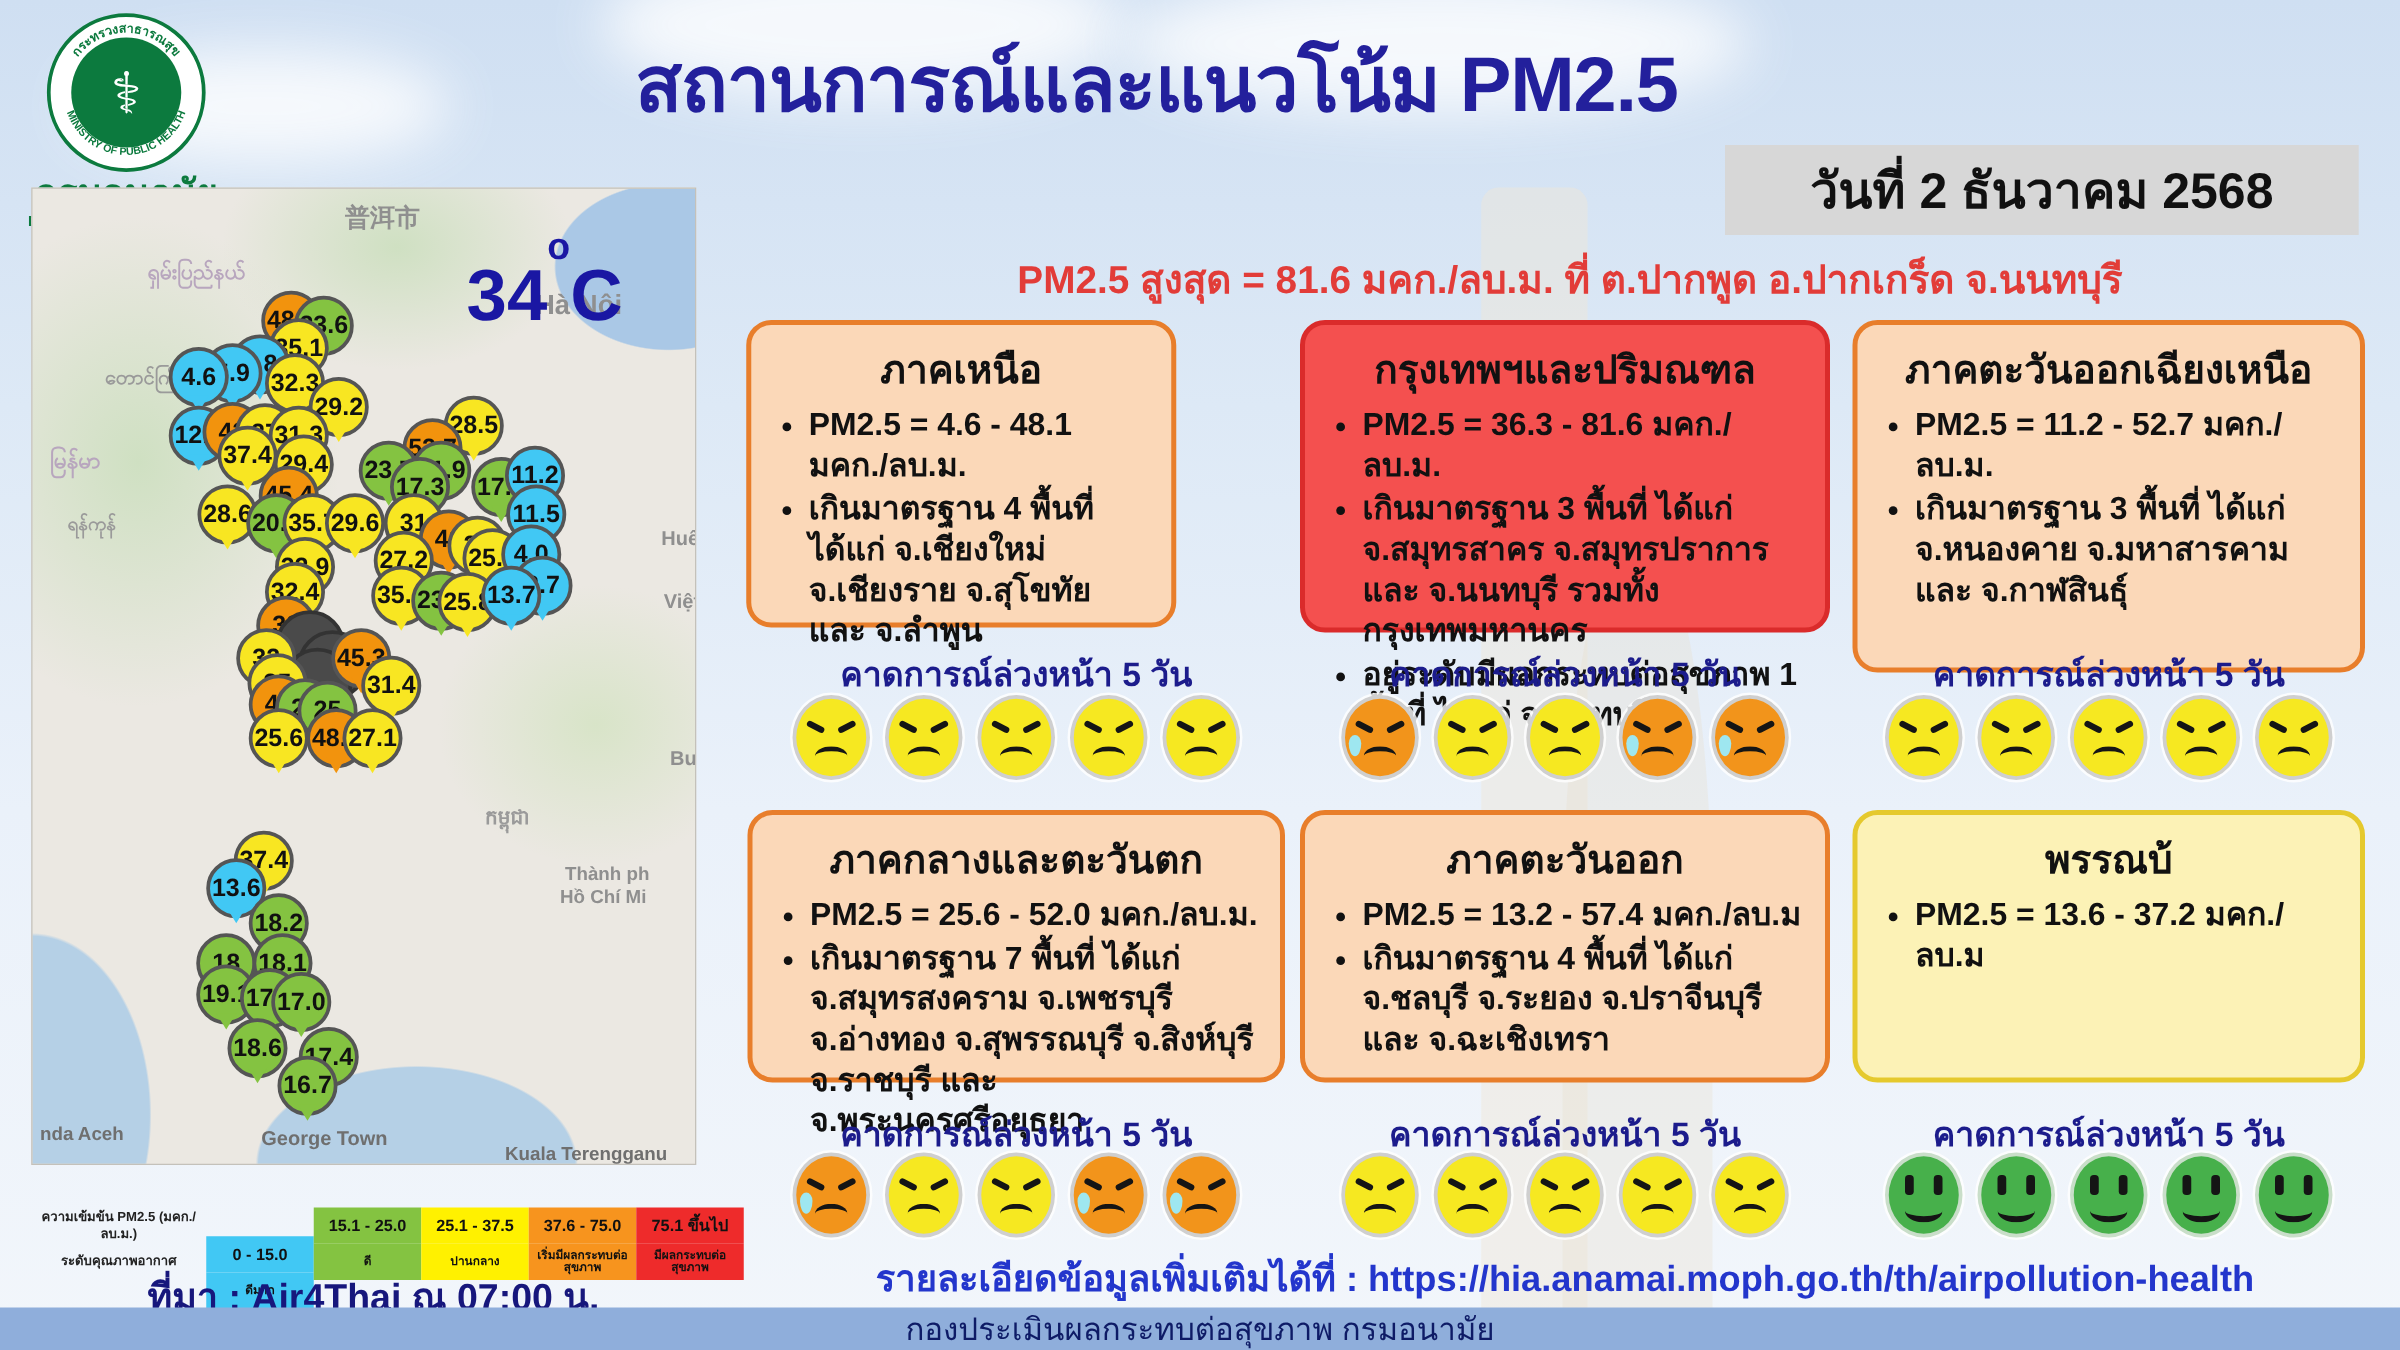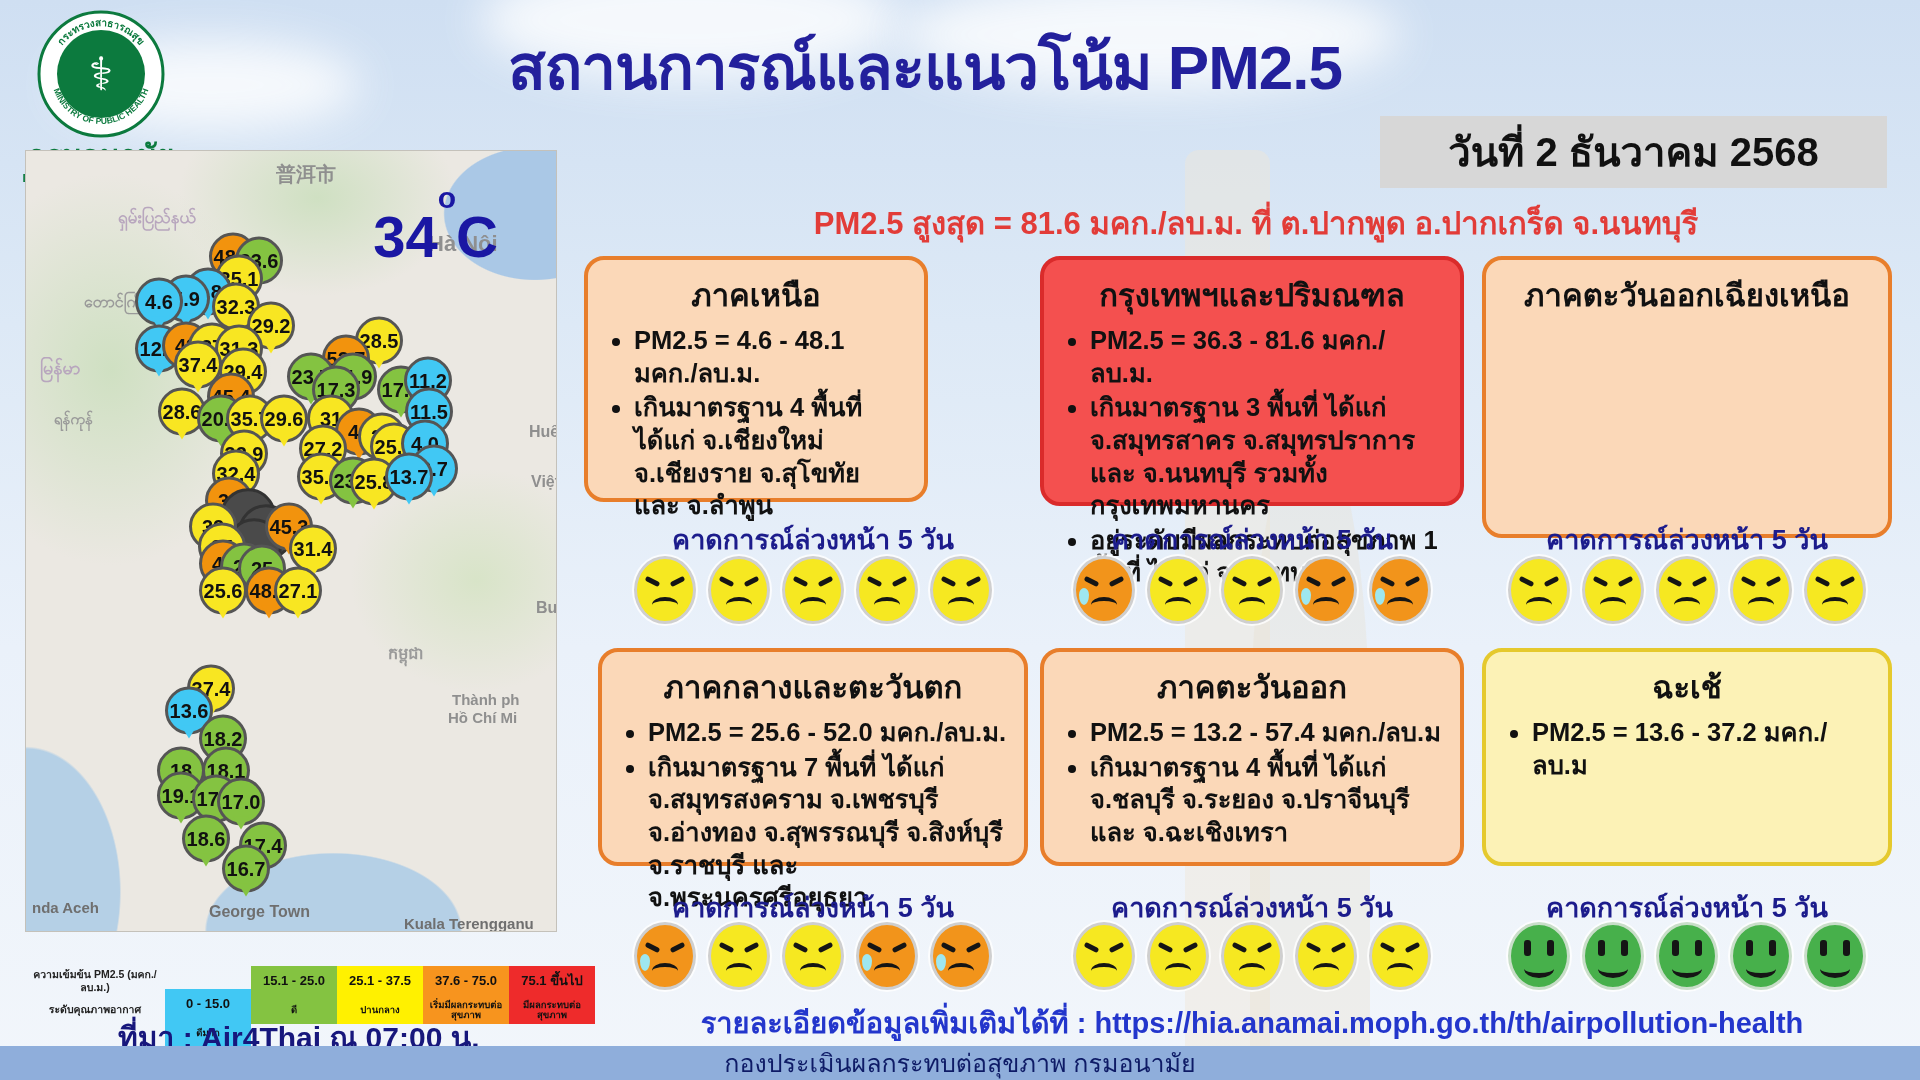--- a/index.html
+++ b/index.html
@@ -203,21 +203,21 @@
         <div class="pin green" style="left: 155px; top: 647px;">19.1</div>
         <div class="pin green" style="left: 190px; top: 650px;">17.6</div>
         <div class="pin green" style="left: 215px; top: 653px;">17.0</div>
         <div class="pin green" style="left: 180px; top: 690px;">18.6</div>
         <div class="pin green" style="left: 237px; top: 697px;">17.4</div>
         <div class="pin green" style="left: 220px; top: 720px;">16.7</div>
       </div>
   </div>
 
   <div>
-      <div class="region-box peach" style="left: 584px; top: 256px; width: 344px; height: 246px;">
+      <div class="region-box peach" style="left: 597px; top: 256px; width: 344px; height: 246px;">
         <div class="region-title">ภาคเหนือ</div>
         <ul class="region-list">
           <li>PM2.5 = 4.6 - 48.1  มคก./ลบ.ม.</li>
           <li>เกินมาตรฐาน  4  พื้นที่ ได้แก่ จ.เชียงใหม่ จ.เชียงราย จ.สุโขทัย และ จ.ลำพูน</li>
         </ul>
       </div>
       <div class="forecast-label" style="left: 598px; top: 518px; width: 430px;">คาดการณ์ล่วงหน้า 5 วัน</div>
       <div class="emoji-row" style="left: 634px; top: 556px;">
         <div class="face sad">
           <div class="eye l"></div>
@@ -279,20 +279,24 @@
         </div>
         <div class="face cry">
           <div class="eye l"></div>
           <div class="eye r"></div>
           <div class="mouth"></div>
           <div class="tear"></div>
         </div>
       </div>
       <div class="region-box peach" style="left: 1482px; top: 256px; width: 410px; height: 282px;">
         <div class="region-title">ภาคตะวันออกเฉียงเหนือ</div>
+        <ul class="region-list">
+          <li>PM2.5 = 11.2 - 52.7 มคก./ลบ.ม.</li>
+          <li>เกินมาตรฐาน 3 พื้นที่ ได้แก่ จ.หนองคาย จ.มหาสารคาม และ จ.กาฬสินธุ์</li>
+        </ul>
       </div>
       <div class="forecast-label" style="left: 1482px; top: 518px; width: 410px;">คาดการณ์ล่วงหน้า 5 วัน</div>
       <div class="emoji-row" style="left: 1508px; top: 556px;">
         <div class="face sad">
           <div class="eye l"></div>
           <div class="eye r"></div>
           <div class="mouth"></div>
         </div>
         <div class="face sad">
           <div class="eye l"></div>
@@ -382,21 +386,21 @@
           <div class="eye r"></div>
           <div class="mouth"></div>
         </div>
         <div class="face sad">
           <div class="eye l"></div>
           <div class="eye r"></div>
           <div class="mouth"></div>
         </div>
       </div>
       <div class="region-box yellow" style="left: 1482px; top: 648px; width: 410px; height: 218px;">
-        <div class="region-title">ฉะเช้</div>
+        <div class="region-title">พรรณบ้</div>
         <ul class="region-list">
           <li>PM2.5 = 13.6 - 37.2 มคก./ลบ.ม</li>
         </ul>
       </div>
       <div class="forecast-label" style="left: 1482px; top: 886px; width: 410px;">คาดการณ์ล่วงหน้า 5 วัน</div>
       <div class="emoji-row" style="left: 1508px; top: 922px;">
         <div class="face happy">
           <div class="eye l"></div>
           <div class="eye r"></div>
           <div class="mouth"></div>

